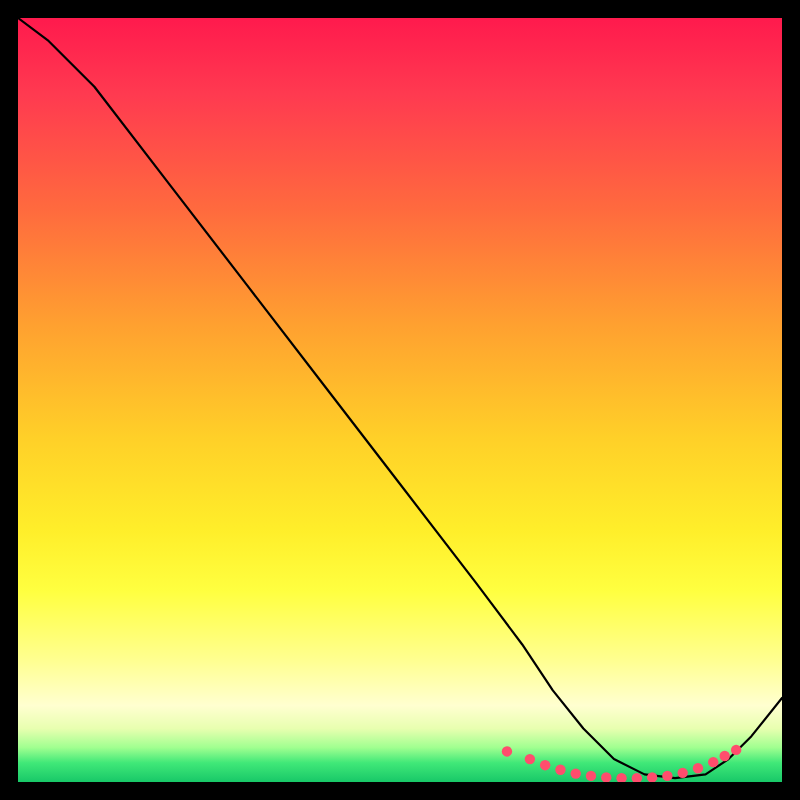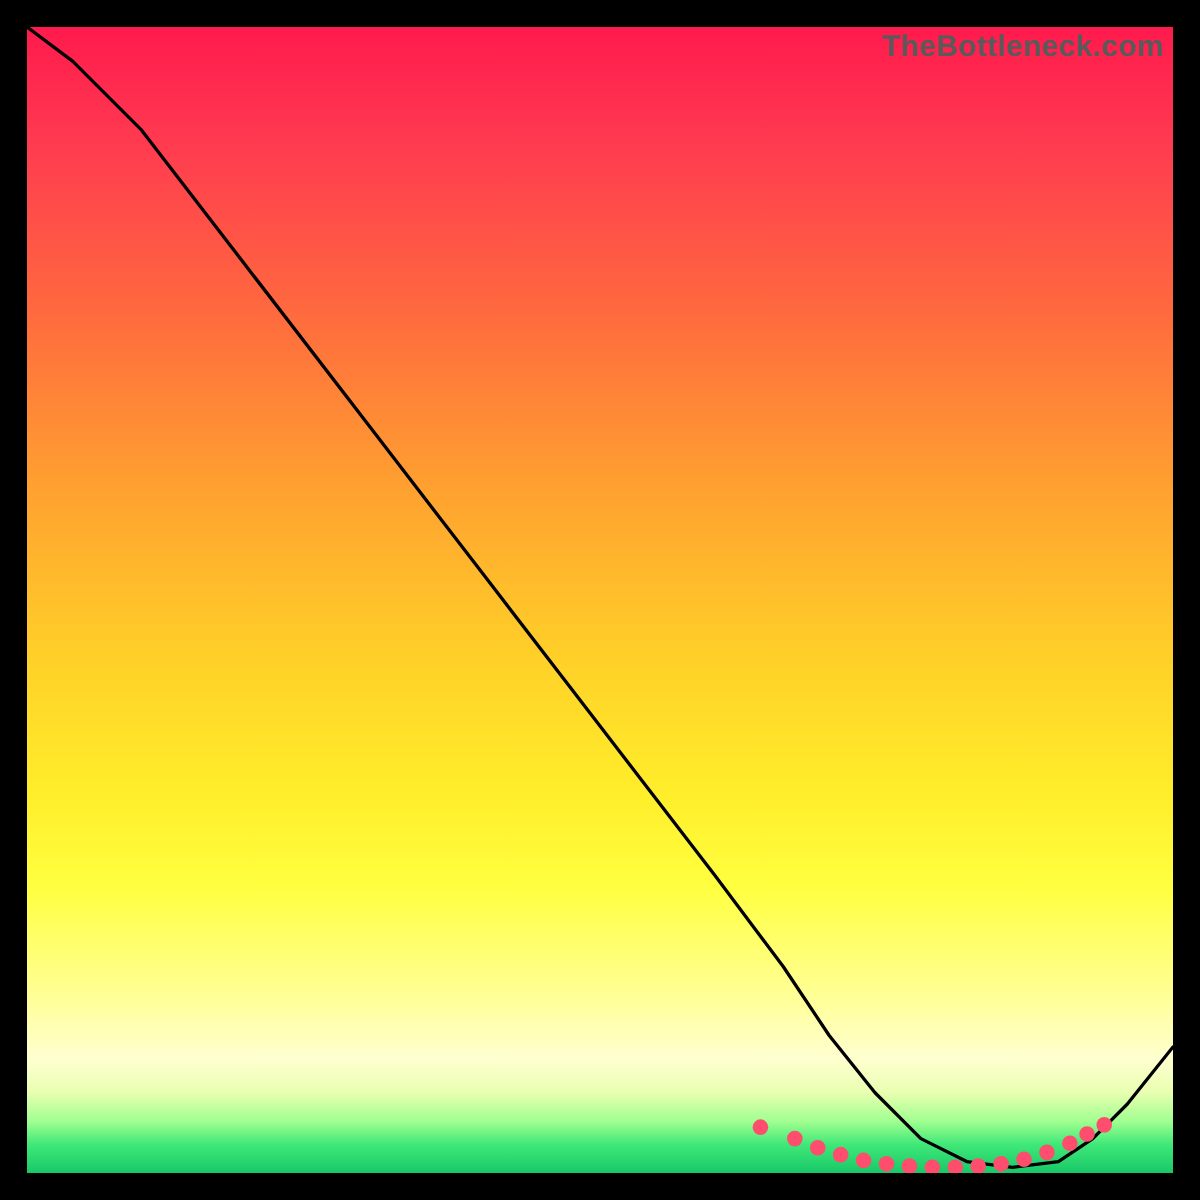--- a/index.html
+++ b/index.html
@@ -47,21 +47,20 @@
     left: 0; top: 0;
     width: 764px;
     height: 764px;
   }
 </style>
 </head>
 <body>
 
 <div class="frame">
   <div class="plot-area">
-    <div class="watermark">TheBottleneck.com</div>
     <svg class="curve" viewBox="0 0 764 764" preserveAspectRatio="none">
       <path id="curve-path" fill="none" stroke="#000" stroke-width="2.2" stroke-linecap="round" stroke-linejoin="round" d="M0.00 0.00 L30.56 22.92 L76.40 68.76 L152.80 168.08 L229.20 267.40 L305.60 366.72 L382.00 466.04 L458.40 565.36 L504.24 626.48 L534.80 672.32 L565.36 710.52 L595.92 741.08 L626.48 756.36 L657.04 760.18 L687.60 756.36 L710.52 741.08 L733.44 718.16 L764.00 679.96"></path>
       <g id="marker-group">
           <circle cx="488.96" cy="733.44" r="5.2" fill="#ff4d6d"></circle>
           <circle cx="511.88" cy="741.08" r="5.2" fill="#ff4d6d"></circle>
           <circle cx="527.16" cy="747.19" r="5.2" fill="#ff4d6d"></circle>
           <circle cx="542.44" cy="751.78" r="5.2" fill="#ff4d6d"></circle>
           <circle cx="557.72" cy="755.60" r="5.2" fill="#ff4d6d"></circle>
           <circle cx="573.00" cy="757.89" r="5.2" fill="#ff4d6d"></circle>
           <circle cx="588.28" cy="759.42" r="5.2" fill="#ff4d6d"></circle>

